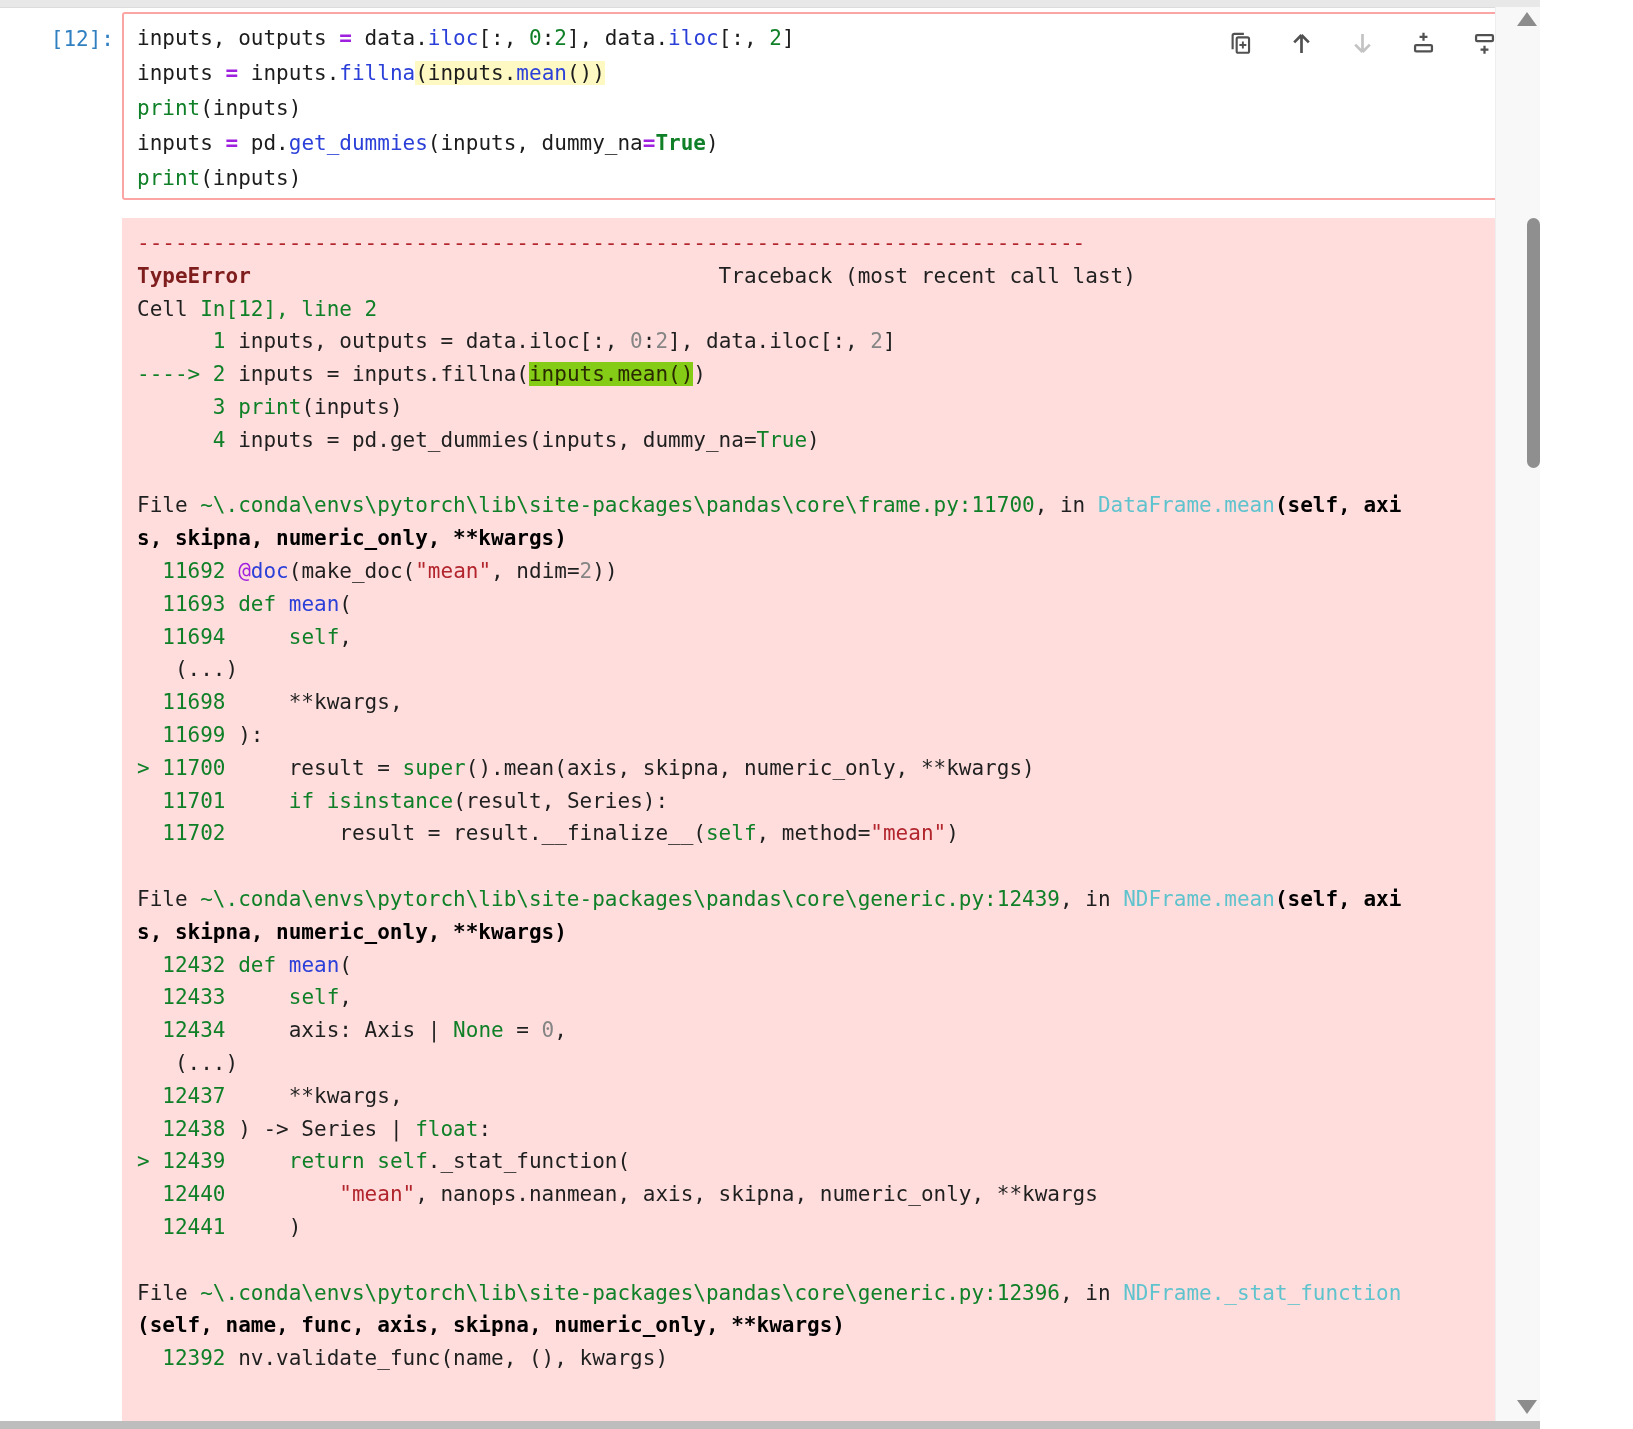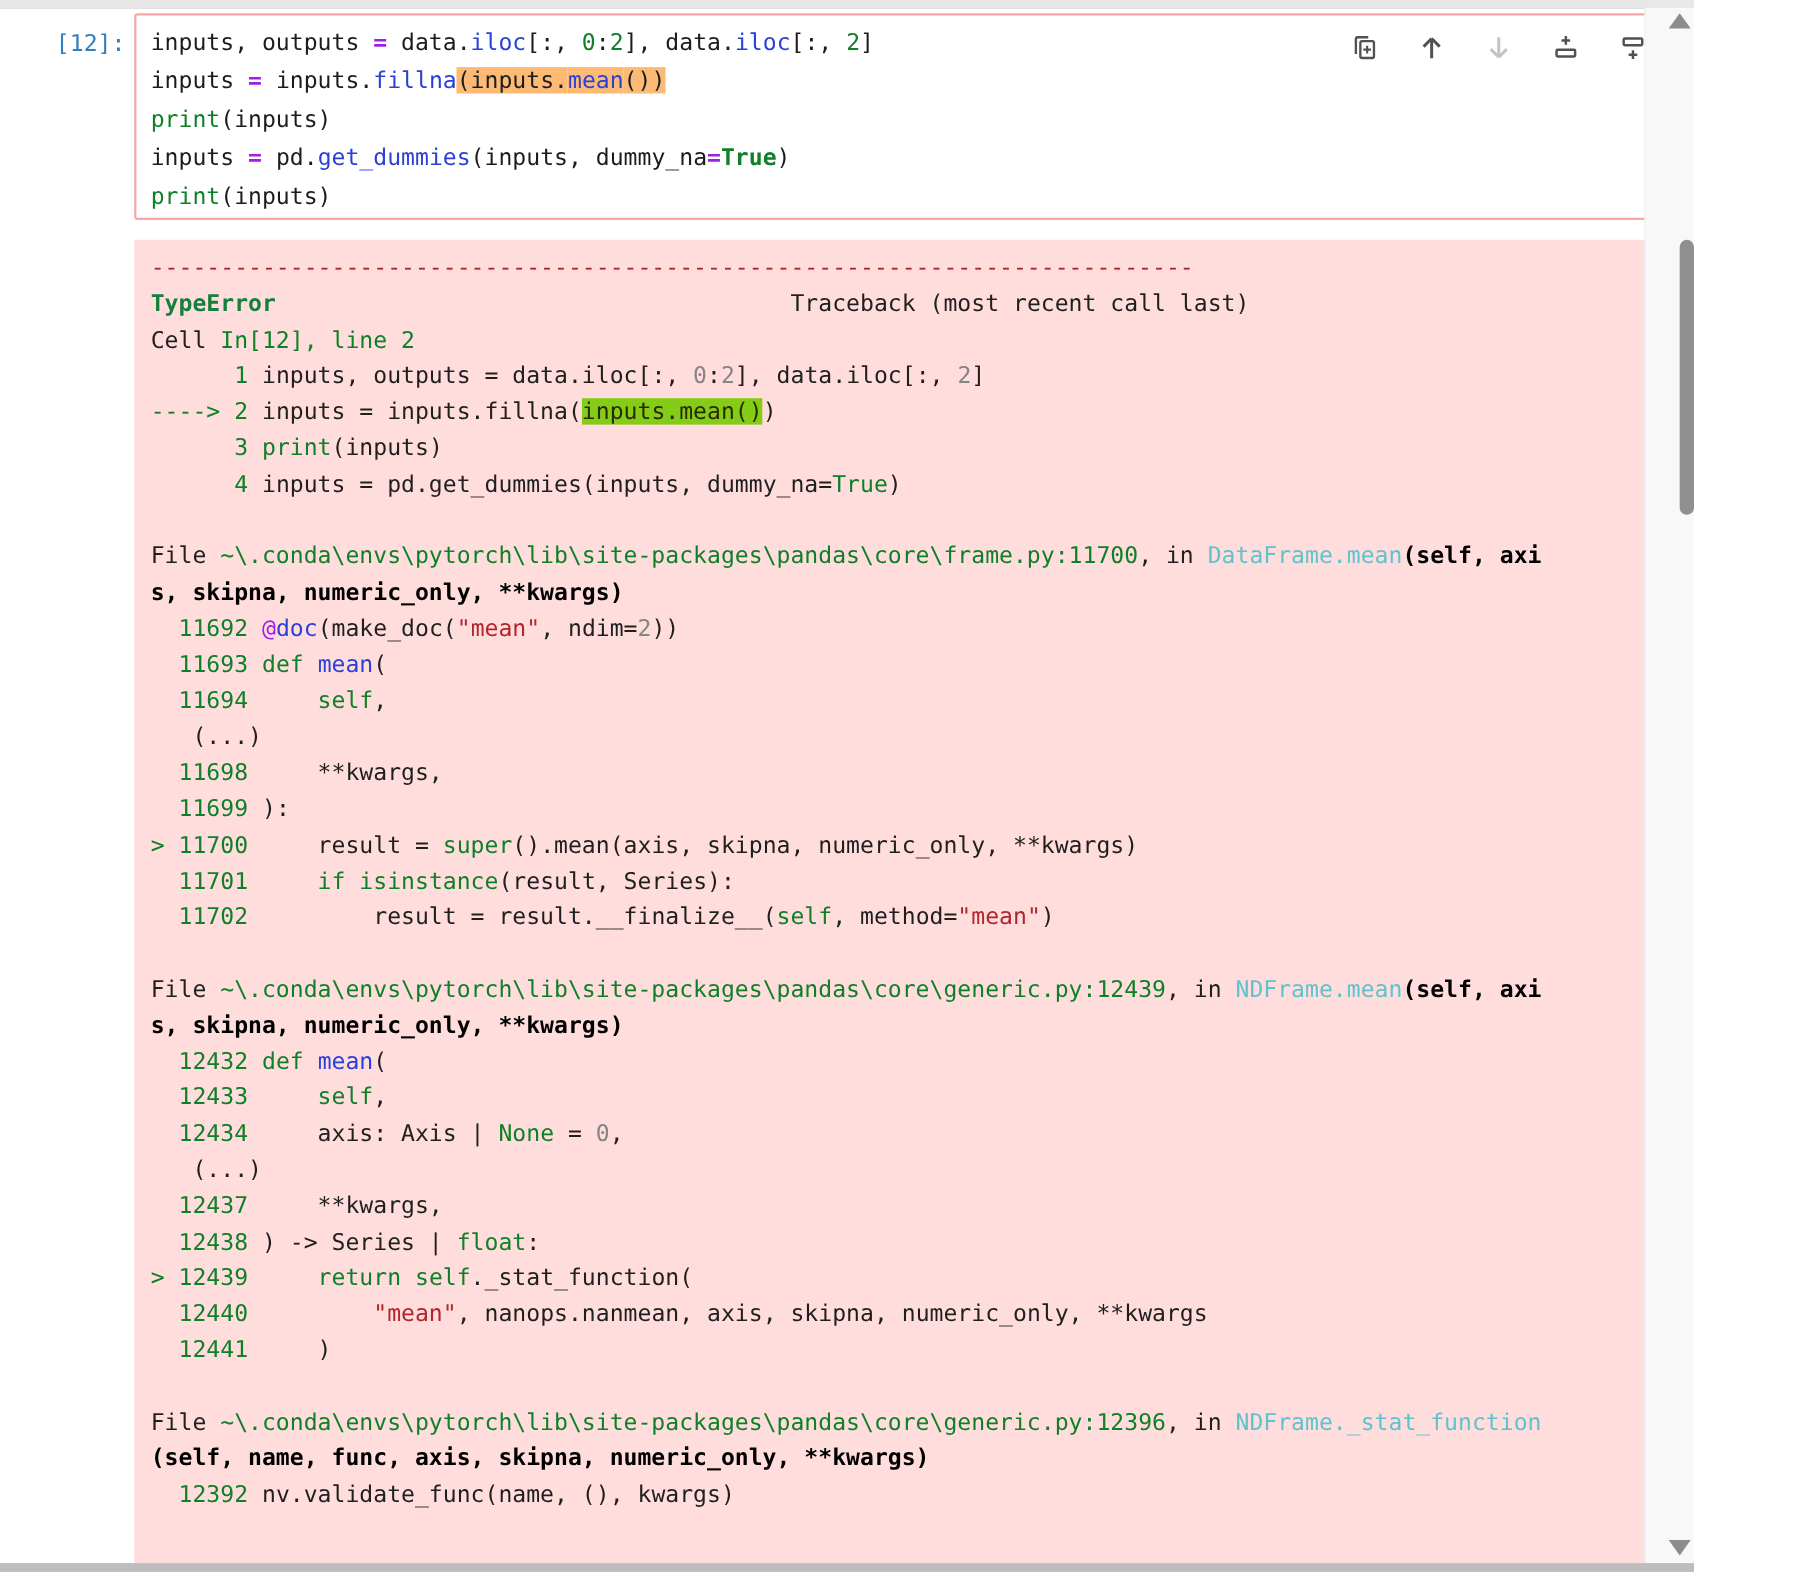--- a/index.html
+++ b/index.html
@@ -22,25 +22,25 @@
   #output{position:absolute;left:122px;top:218px;width:1461px;height:1203px;background:#ffdddd;overflow:hidden;}
   #output-text{position:absolute;left:15px;top:9px;font-size:21px;line-height:32.8px;white-space:pre;}
   #output-text .ln{height:32.8px;}
   
   .v{color:#1c1c1c}
   .op{color:#a020e0;font-weight:bold}
   .fn{color:#2b3fd9}
   .kw{color:#108028;font-weight:bold}
   .bi{color:#108028}
   .n{color:#108028}
-  .h{background:#fdba74}
+  .h{background:#fef9c3}
   
   .t{color:#1f1f1f}
   .r{color:#b2252d}
-  .rb{color:#15803d;font-weight:bold}
+  .rb{color:#7f1d1d;font-weight:bold}
   .g{color:#108028}
   .gb{color:#108028;font-weight:normal}
   .b{color:#2b3fd9}
   .bb{color:#000000;font-weight:bold}
   .c{color:#5fc3cd}
   .m{color:#a020e0}
   .gy{color:#858585}
   .hl{background:#84cc16;color:#2a2a00}
   
   #vtrack{position:absolute;right:0;top:7px;width:44px;height:1414px;background:#f8f8f8;border-left:1px solid #eeeeee;}

